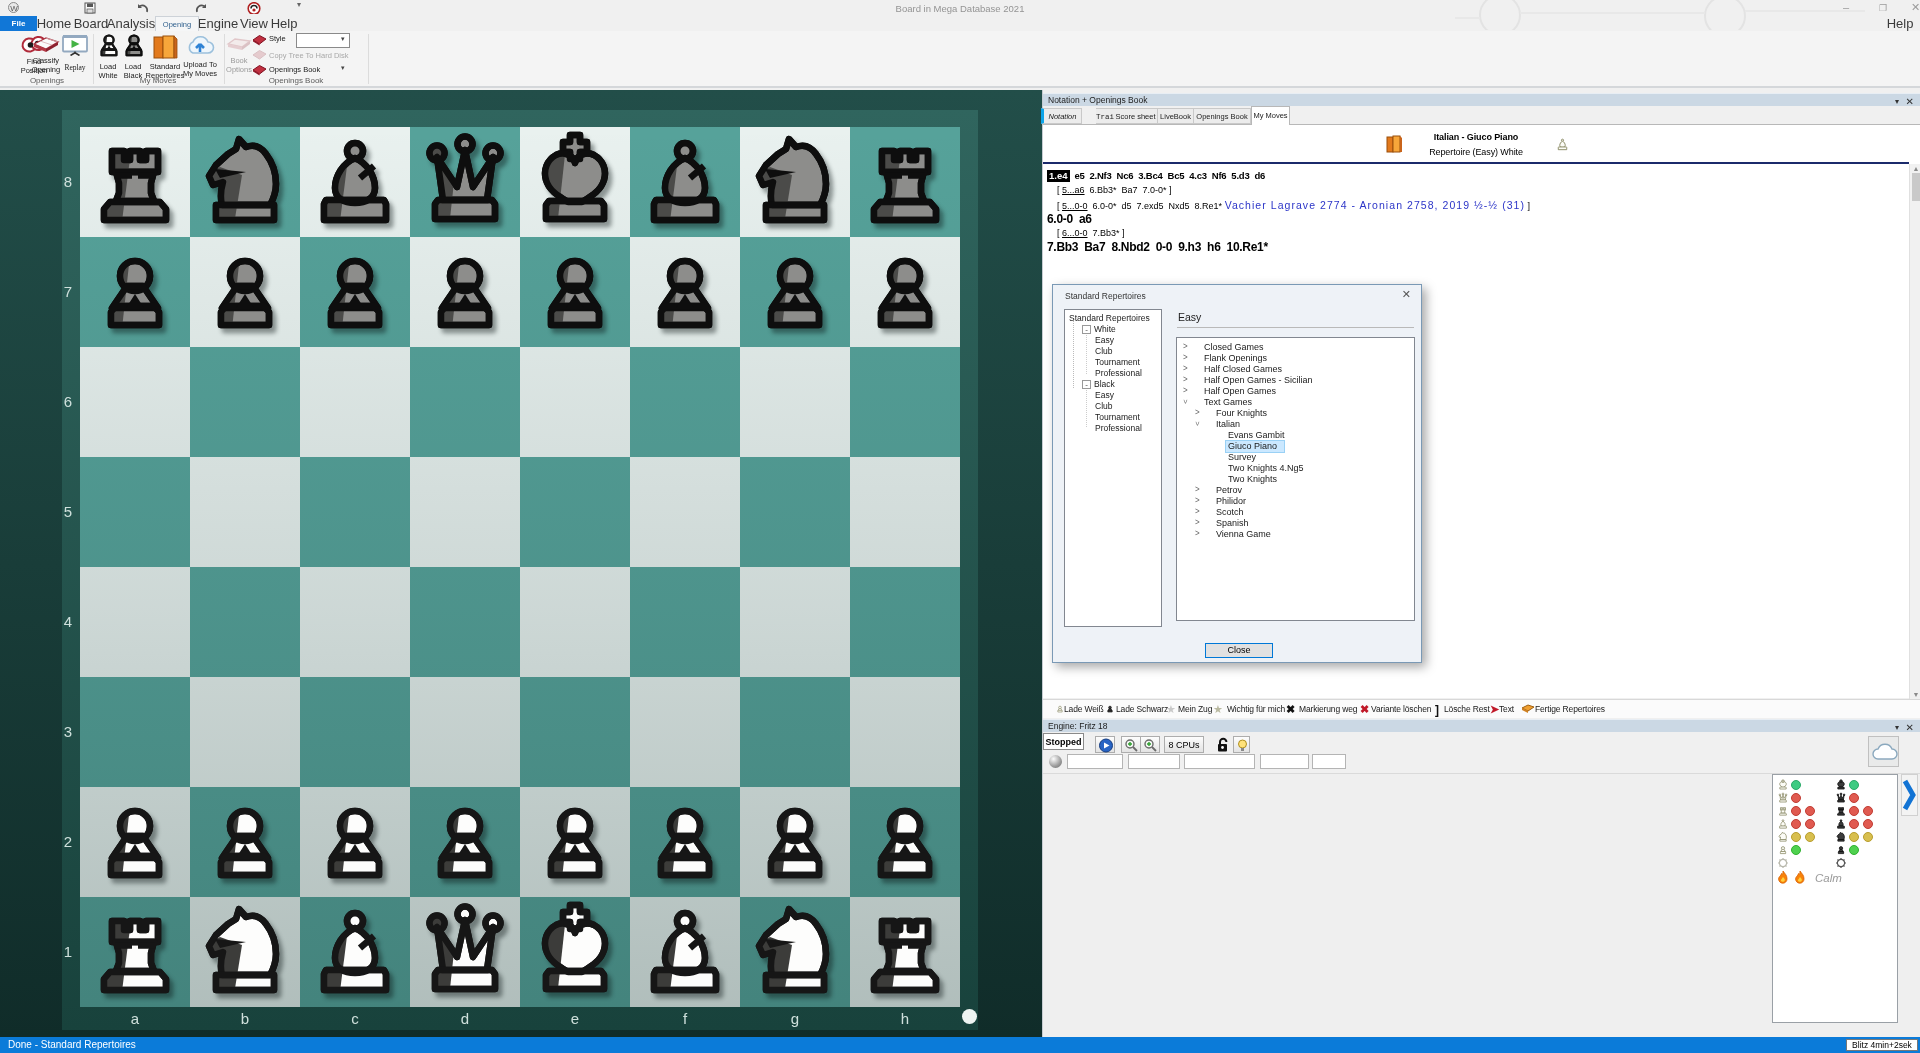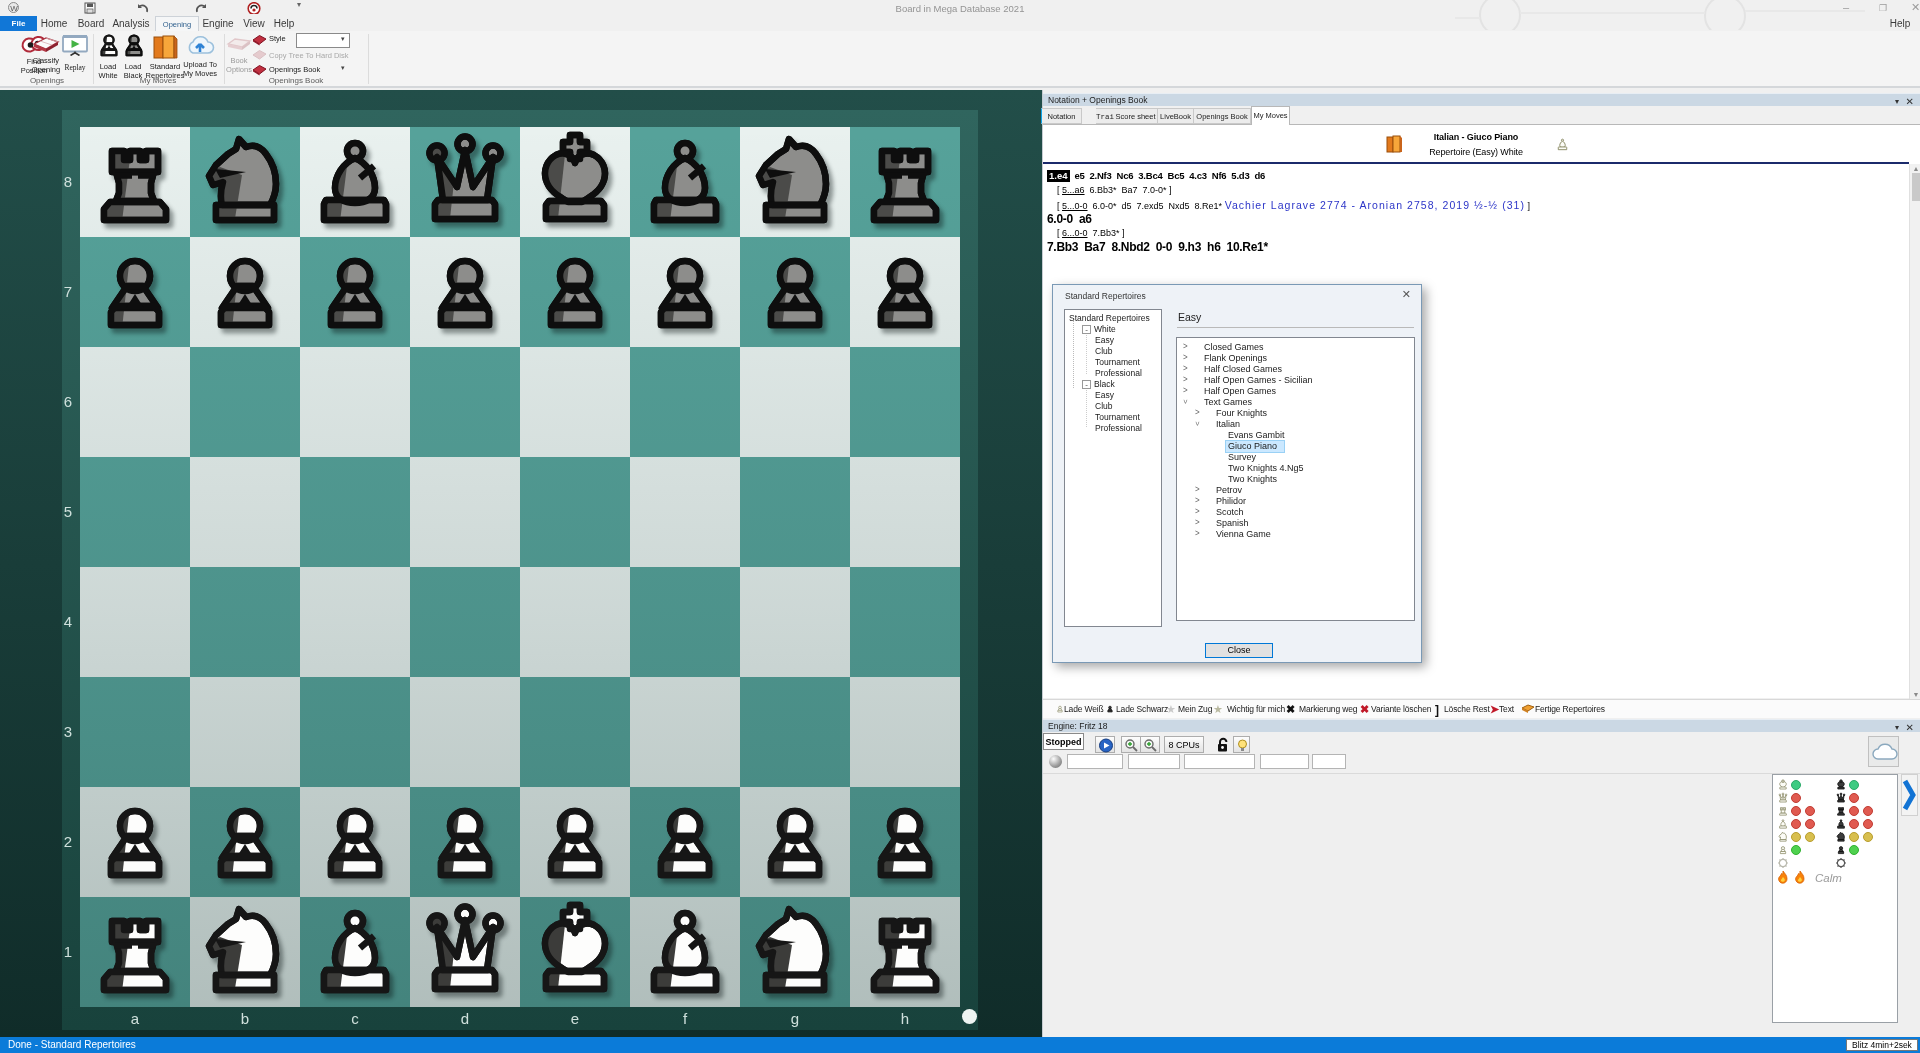--- a/index.html
+++ b/index.html
@@ -4,21 +4,21 @@
 *{margin:0;padding:0;box-sizing:border-box;}
 html,body{width:1920px;height:1053px;overflow:hidden;font-family:"Liberation Sans",sans-serif;background:#f0f0f0;}
 .abs{position:absolute;}
 
 #titlebar{position:absolute;left:0;top:0;width:1920px;height:16px;background:#f0f0f0;}
 #title{position:absolute;left:0;top:3px;width:1920px;text-align:center;font-size:9.5px;color:#949494;}
 .tico{position:absolute;top:2px;height:12px;}
 .winbtn{position:absolute;top:1px;font-size:11px;color:#9b9b9b;}
 
 #menurow{position:absolute;left:0;top:16px;width:1920px;height:15px;background:#f0f0f0;}
-.mtab{position:absolute;top:0;height:15px;line-height:15px;font-size:10px;color:#3a3a3a;text-align:center;}
+.mtab{position:absolute;top:0;height:15px;line-height:15px;font-size:13px;color:#3a3a3a;text-align:center;}
 #filetab{position:absolute;left:0;top:0;width:37px;height:15px;background:#1177d7;color:#fff;font-size:8px;font-weight:bold;text-align:center;line-height:15px;}
 #opentab{position:absolute;left:155px;top:0;width:44px;height:16px;background:#f5f6f7;border:1px solid #cdd2d8;border-bottom:none;color:#31618e;font-size:7.5px;text-align:center;line-height:15px;}
 
 #ribbon{position:absolute;left:0;top:31px;width:1920px;height:57px;background:#f4f4f4;border-bottom:2px solid #d4d7da;}
 .rsep{position:absolute;top:3px;height:50px;width:1px;background:#dcdcdc;}
 .rlabel{position:absolute;top:45px;font-size:8px;color:#5c5c5c;text-align:center;}
 .rbtn{position:absolute;top:3px;text-align:center;font-size:7.5px;color:#222;line-height:9px;}
 .rbtn .ric{display:block;margin:0 auto 2px;}
 .gray{color:#9a9a9a;}
 .smrow{position:absolute;font-size:7.5px;color:#222;}
@@ -32,21 +32,21 @@
 #bshade{position:absolute;left:0;top:0;width:880px;height:880px;background:linear-gradient(rgba(16,45,42,0) 0%,rgba(16,45,42,0.13) 55%,rgba(16,45,42,0.26) 100%);pointer-events:none;}
 .pc{position:absolute;width:110px;height:110px;filter:drop-shadow(4px 5px 2px rgba(5,15,14,0.40));}
 .rank{position:absolute;left:58px;width:20px;height:20px;line-height:20px;text-align:center;font-size:15px;color:#cfe0dc;}
 .file{position:absolute;top:919px;width:110px;height:20px;line-height:20px;text-align:center;font-size:15px;color:#cfe0dc;}
 
 #rpanel{position:absolute;left:1042px;top:90px;width:878px;height:947px;background:#f0f0f0;border-left:1px solid #c6ccd2;}
 .phead{position:absolute;left:0;width:878px;height:13px;background:#cbd8e4;border-top:1px solid #e8eef4;font-size:8.5px;color:#1c1c1c;padding-left:5px;line-height:13px;}
 .phbtn{position:absolute;top:1px;font-size:10px;color:#333;}
 #tabrow{position:absolute;left:0;top:16px;width:878px;height:18px;background:#f0f0f0;}
 .ntab{position:absolute;top:2px;height:16px;line-height:16px;background:#ececec;border:1px solid #c9c9c9;border-left:none;font-size:7.5px;color:#222;text-align:center;white-space:nowrap;overflow:hidden;}
-.ntab.first{border-left:1px solid #0ea5e9;}
+.ntab.first{border-left:3px solid #0ea5e9;font-style:italic;}
 .ntab.active{background:#fff;top:0;height:19px;line-height:18px;border:1px solid #b8b8b8;border-bottom:none;z-index:3;}
 #ncontent{position:absolute;left:0;top:34px;width:878px;height:574px;background:#fff;border-top:1px solid #b8b8b8;}
 #nhdr{position:absolute;left:0;top:0;width:866px;height:37px;background:#fff;}
 #nhdr .t1{font-weight:bold;font-size:9px;letter-spacing:-0.1px;text-align:center;margin-top:7px;}
 #nhdr .t2{font-size:9px;letter-spacing:-0.1px;text-align:center;margin-top:5px;}
 #navy{position:absolute;left:0;top:37px;width:866px;height:2px;background:#1b2a6b;}
 #moves{position:absolute;left:4px;top:44px;width:850px;font-size:9.5px;color:#000;white-space:pre;}
 #moves .row{height:14.3px;line-height:14.3px;}
 #moves b{font-weight:bold;letter-spacing:-0.2px;}
 #moves .big{font-size:12px;font-weight:bold;letter-spacing:-0.3px;}

